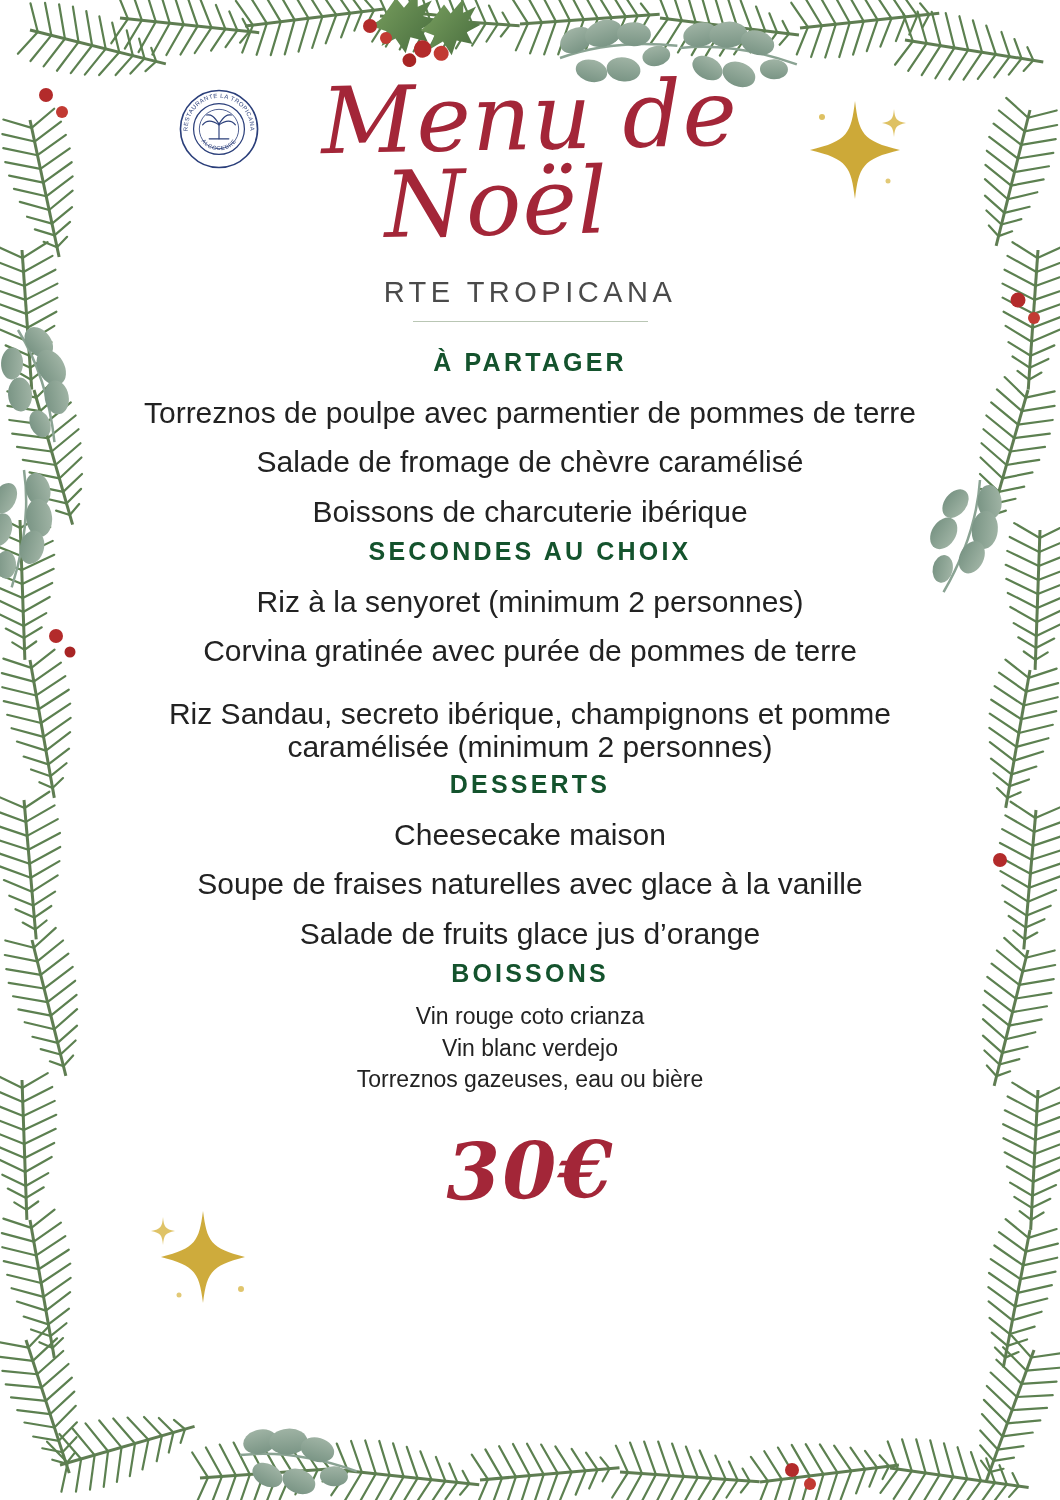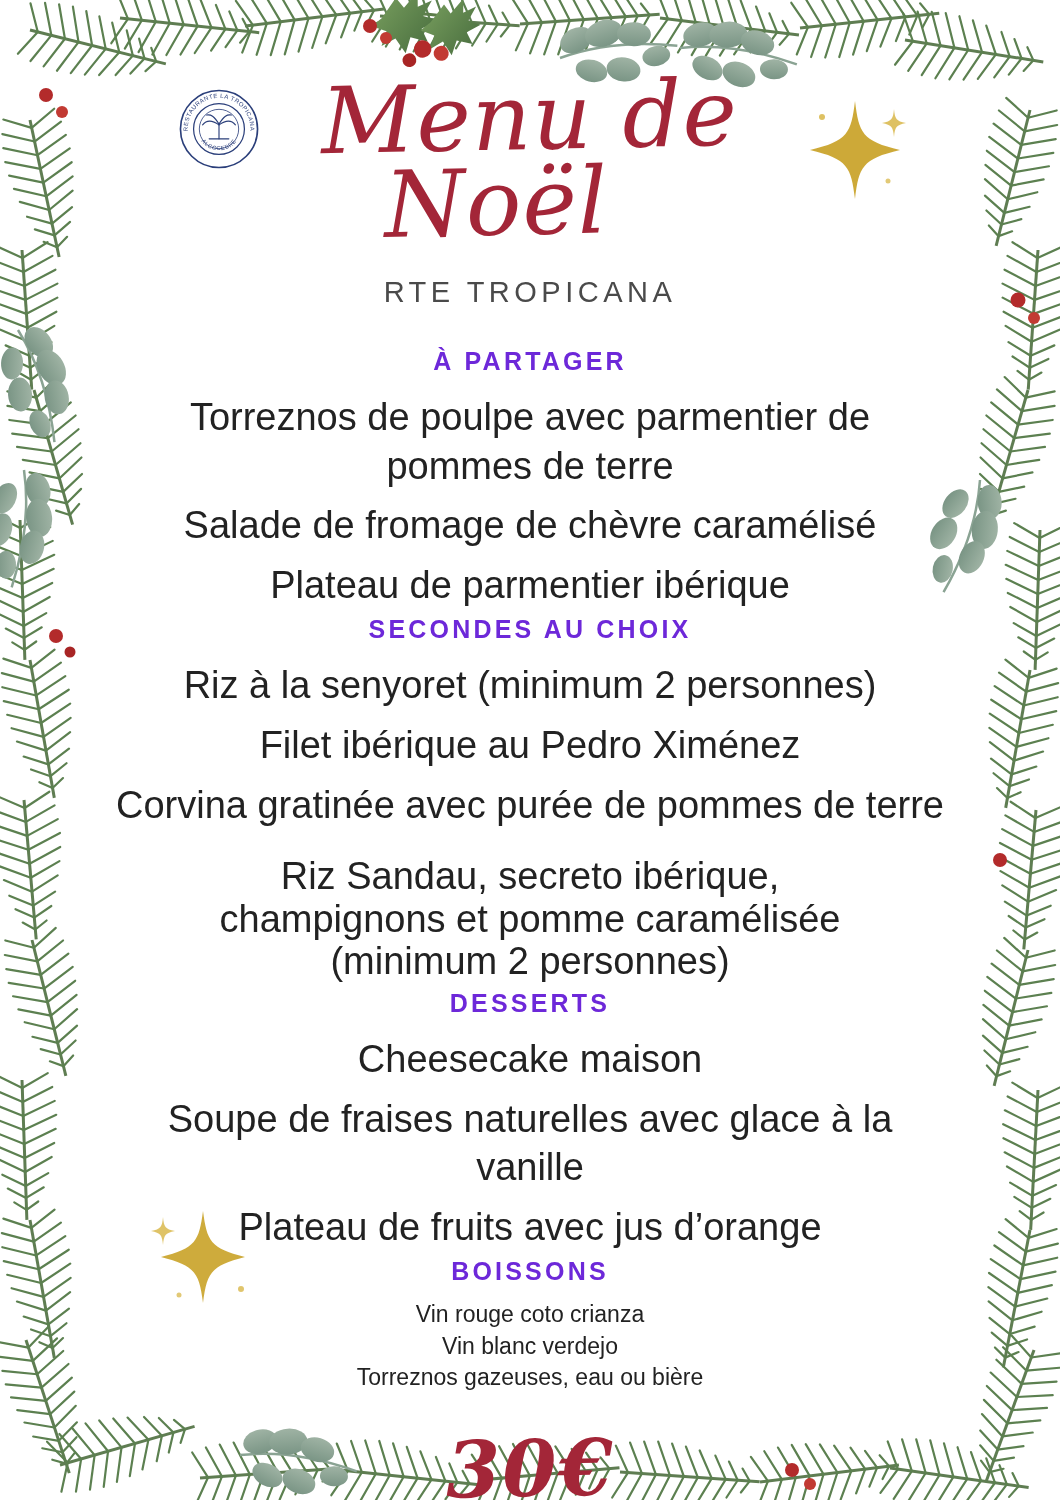--- a/index.html
+++ b/index.html
@@ -76,31 +76,31 @@
     font-weight: 400;
   }
   .rule {
     width: 235px;
     height: 1px;
     background: #b9c6b4;
     margin: 12px 0 0 0;
   }
 
   .section-head {
-    color: #6d28d9;
+    color: #14532d;
     font-size: 25px;
     letter-spacing: 3.2px;
     font-weight: 700;
     text-align: left;
     margin: 26px 0 6px 0;
   }
   .section-head.tight { margin-top: 6px; }
 
   .dish {
-    font-size: 38px;
+    font-size: 30px;
     line-height: 1.28;
     text-align: center;
     color: #222;
     max-width: 830px;
     margin: 11px auto 0 auto;
     font-weight: 400;
   }
   .dish.narrow { max-width: 730px; }
   .dish.tight { line-height: 1.12; margin-top: 26px; }
 
@@ -311,32 +311,31 @@
     <span>Menu de</span>
     <span class="title-line2">Noël</span>
   </div>
 
   <div class="subtitle">RTE TROPICANA</div>
   <div class="rule"></div>
 
   <div class="section-head">À PARTAGER</div>
   <div class="dish">Torreznos de poulpe avec parmentier de pommes de terre</div>
   <div class="dish">Salade de fromage de chèvre caramélisé</div>
-  <div class="dish">Plateau de parmentier ibérique</div>
+  <div class="dish">Boissons de charcuterie ibérique</div>
 
   <div class="section-head tight">SECONDES AU CHOIX</div>
   <div class="dish">Riz à la senyoret (minimum 2 personnes)</div>
-  <div class="dish">Filet ibérique au Pedro Ximénez</div>
   <div class="dish">Corvina gratinée avec purée de pommes de terre</div>
   <div class="dish narrow tight">Riz Sandau, secreto ibérique, champignons et pomme caramélisée (minimum 2 personnes)</div>
 
   <div class="section-head tight">DESSERTS</div>
   <div class="dish">Cheesecake maison</div>
   <div class="dish">Soupe de fraises naturelles avec glace à la vanille</div>
-  <div class="dish">Plateau de fruits avec jus d’orange</div>
+  <div class="dish">Salade de fruits glace jus d’orange</div>
 
   <div class="section-head tight">BOISSONS</div>
   <div class="drink first">Vin rouge coto crianza</div>
   <div class="drink">Vin blanc verdejo</div>
   <div class="drink">Torreznos gazeuses, eau ou bière</div>
 
   <div class="price">30€</div>
 </div>
 
 </body></html>

